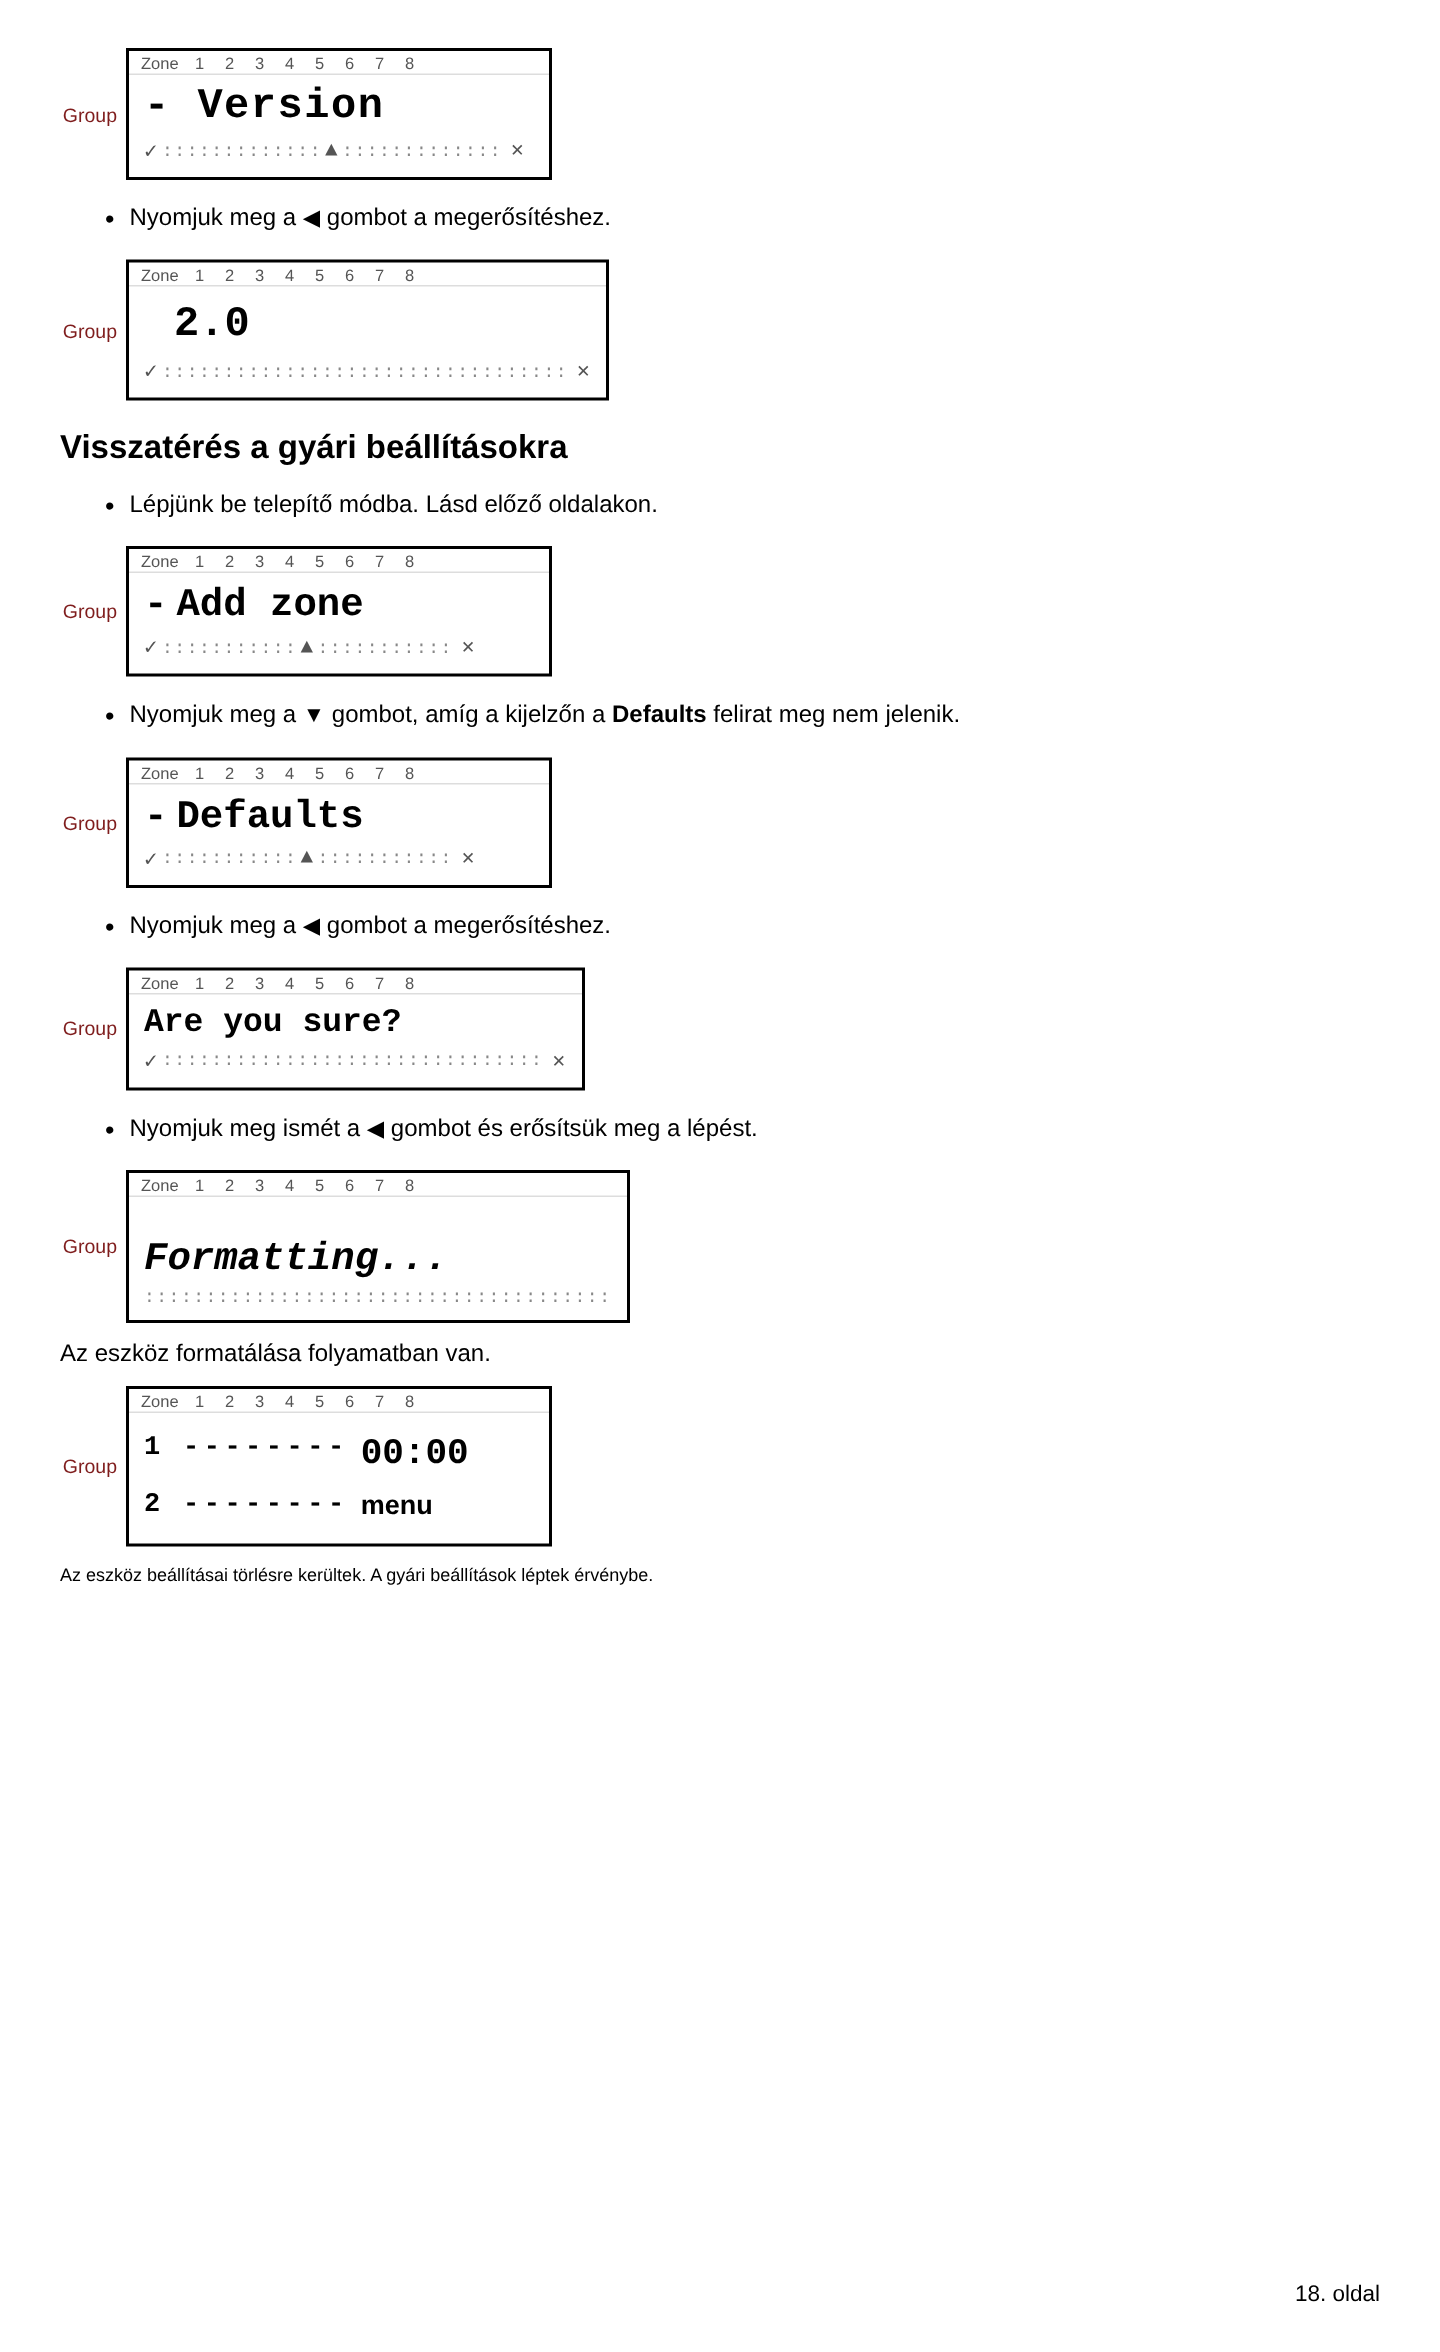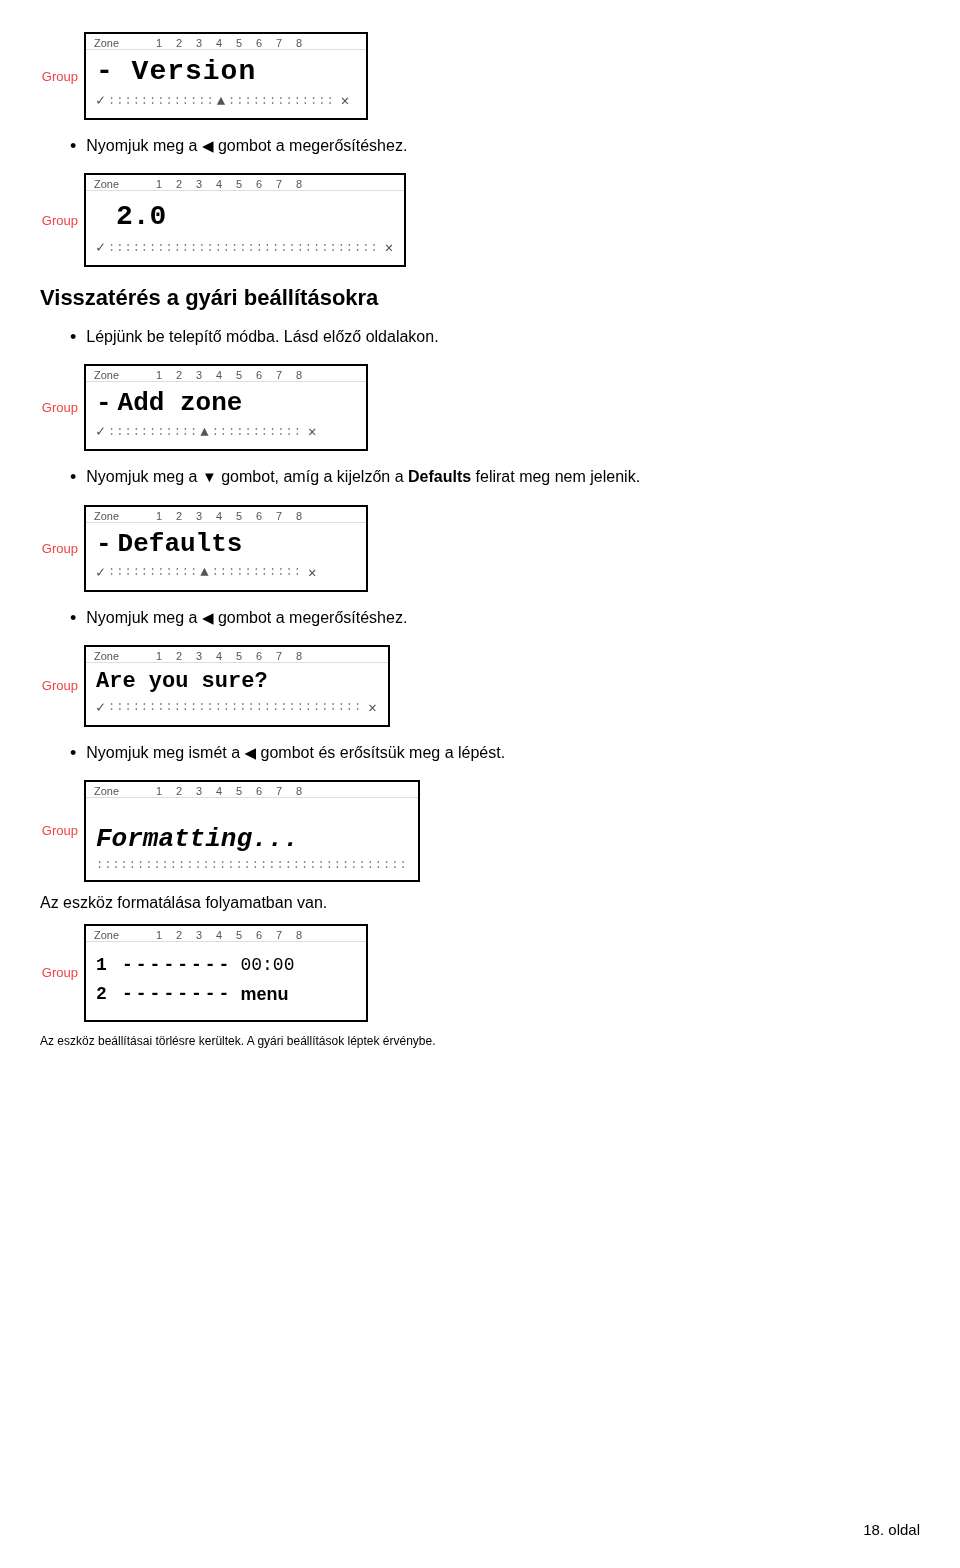--- a/index.html
+++ b/index.html
@@ -15,21 +15,21 @@
     }
 
     .display-block {
       display: flex;
       align-items: center;
       margin: 12px 0 12px 0;
     }
 
     .display-label {
       font-size: 13px;
-      color: #ef4444;
+      color: #7f1d1d;
       margin-right: 6px;
       min-width: 38px;
       text-align: right;
     }
 
     .display-wrapper {
       border: 2px solid #000;
       background: #fff;
       padding: 0;
       display: inline-block;
@@ -112,21 +112,20 @@
       color: #000;
       font-weight: bold;
     }
 
     .zone-header-row {
       display: flex;
       align-items: baseline;
       padding: 3px 8px 0 8px;
       border-bottom: 1px solid #ddd;
       min-width: 280px;
-      gap: 26px;
     }
 
     .zone-label-text {
       font-size: 11px;
       color: #555;
       margin-right: 4px;
       font-family: Arial, sans-serif;
     }
 
     .zone-number-list {
@@ -375,21 +374,21 @@
         <span>6</span>
         <span>7</span>
         <span>8</span>
       </div>
     </div>
     <div class="lcd-content">
       <div class="lcd-table">
         <div class="lcd-table-row">
           <span class="lcd-table-num">1</span>
           <span class="lcd-table-dashes" style="letter-spacing:3px;">--------</span>
-          <span class="lcd-table-val" style="font-weight:normal; font-size:18px; font-family:'Courier New',monospace;">00:00</span>
+          <span class="lcd-table-val" style="font-weight:bold; font-size:24px; font-family:'Courier New',monospace;">00:00</span>
         </div>
         <div class="lcd-table-row" style="margin-top:2px;">
           <span class="lcd-table-num">2</span>
           <span class="lcd-table-dashes" style="letter-spacing:3px;">--------</span>
           <span class="lcd-table-val" style="font-weight:bold; font-size:18px; font-family:Liberation Sans, sans-serif;">menu</span>
         </div>
       </div>
     </div>
   </div>
 </div>

